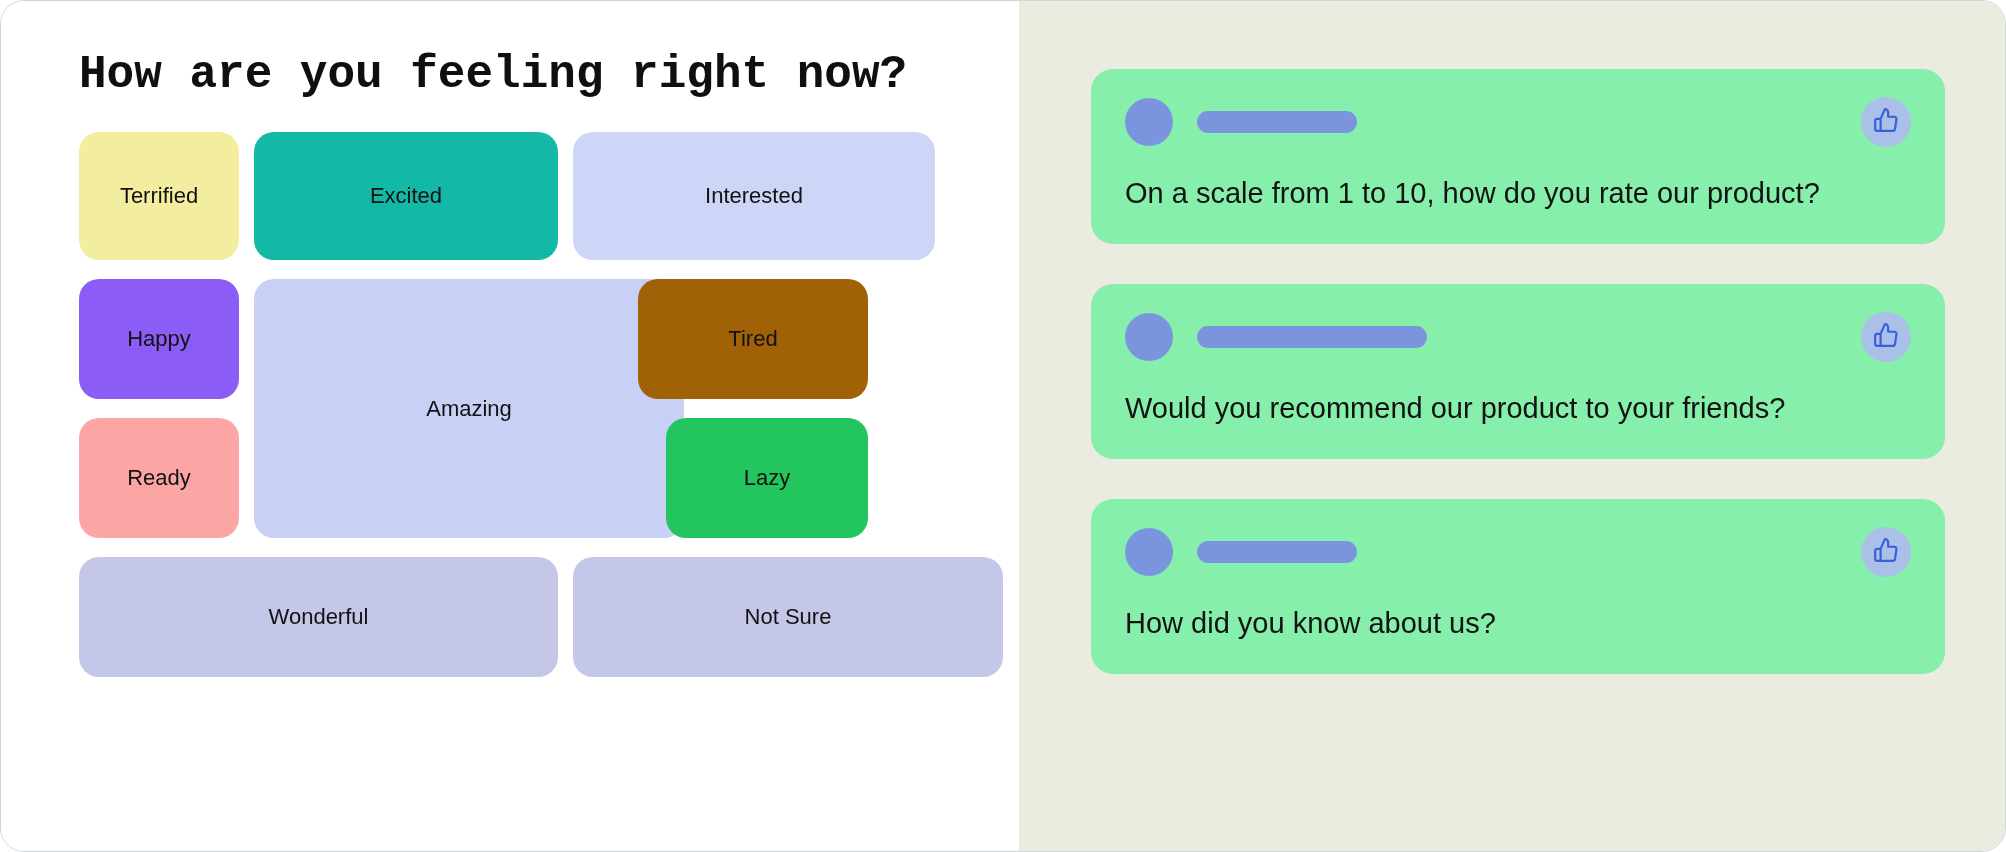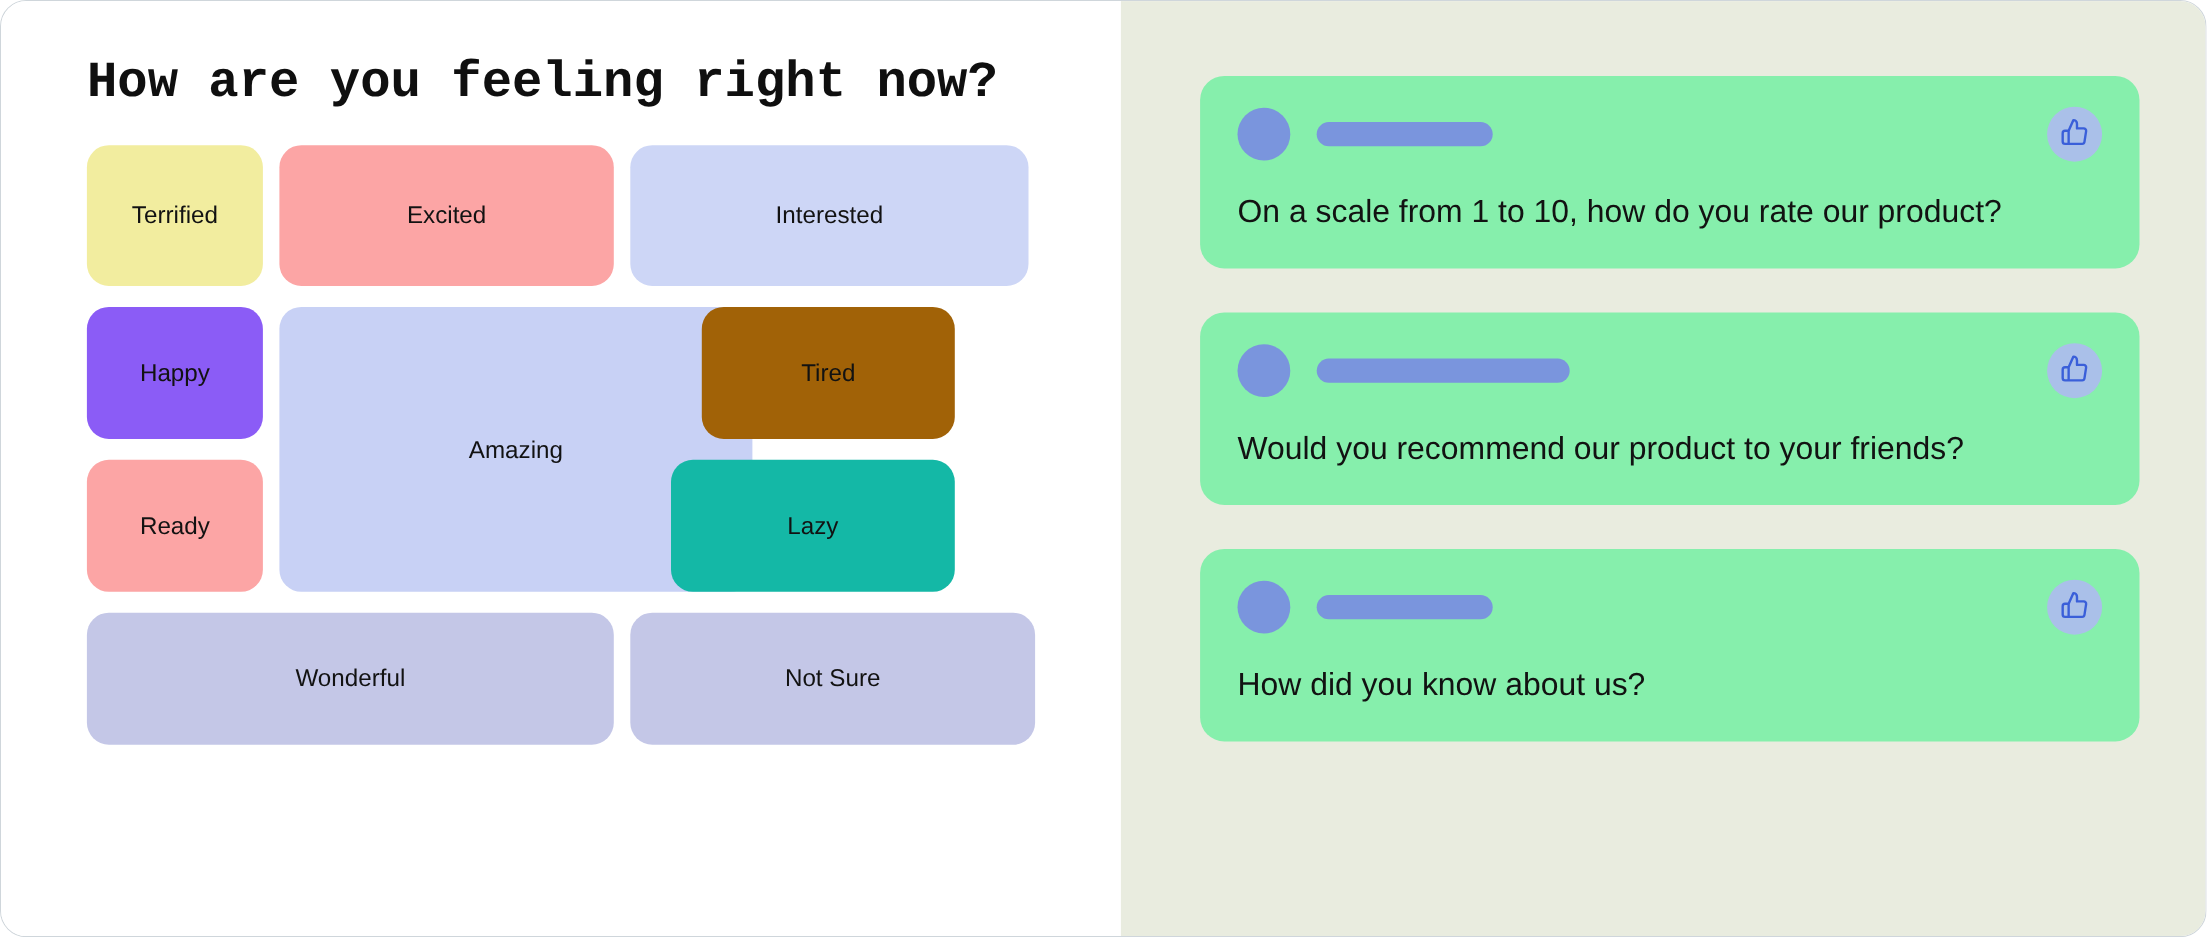--- a/index.html
+++ b/index.html
@@ -44,29 +44,29 @@
   .chip {
     display: flex;
     align-items: center;
     justify-content: center;
     font-size: 22px;
     color: #121212;
     border-radius: 20px;
     cursor: pointer;
   }
   .c-terrified { grid-column: 1; grid-row: 1; background: #f2ed9f; }
-  .c-excited   { grid-column: 2 / span 2; grid-row: 1; background: #fca5a5; }
+  .c-excited   { grid-column: 2 / span 2; grid-row: 1; background: #14b8a6; }
   .c-interested{ grid-column: 4 / span 2; grid-row: 1; background: #cdd6f6; width: 362px; }
   .c-happy     { grid-column: 1; grid-row: 2; background: #8b5cf6; }
   .c-amazing   { grid-column: 2 / span 3; grid-row: 2 / span 2; background: #c8d1f5; width: 430px; }
   .c-tired     { grid-column: 5; grid-row: 2; background: #a16207; justify-self: end; width: 230px; }
   .c-ready     { grid-column: 1; grid-row: 3; background: #fca5a5; }
-  .c-lazy      { grid-column: 5; grid-row: 3; background: #14b8a6; justify-self: end; width: 258px; }
+  .c-lazy      { grid-column: 5; grid-row: 3; background: #22c55e; justify-self: end; width: 202px; }
   .c-wonderful { grid-column: 1 / span 3; grid-row: 4; background: #c4c7e7; }
-  .c-notsure   { grid-column: 4 / span 2; grid-row: 4; background: #c4c7e7; width: 368px; }
+  .c-notsure   { grid-column: 4 / span 2; grid-row: 4; background: #c4c7e7; width: 430px; }
 
   .card {
     background: #86efac;
     border-radius: 22px;
     padding: 28px 34px 34px 34px;
   }
   .card-header {
     display: flex;
     align-items: center;
     gap: 24px;

